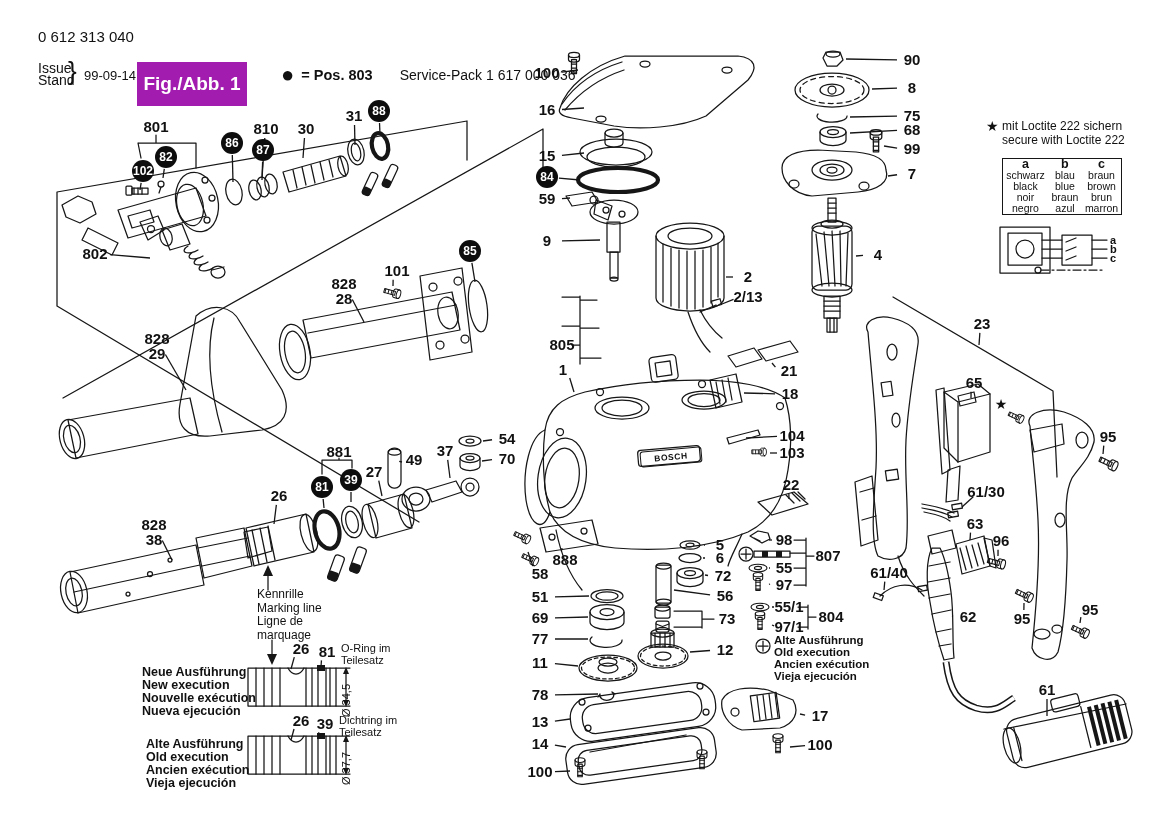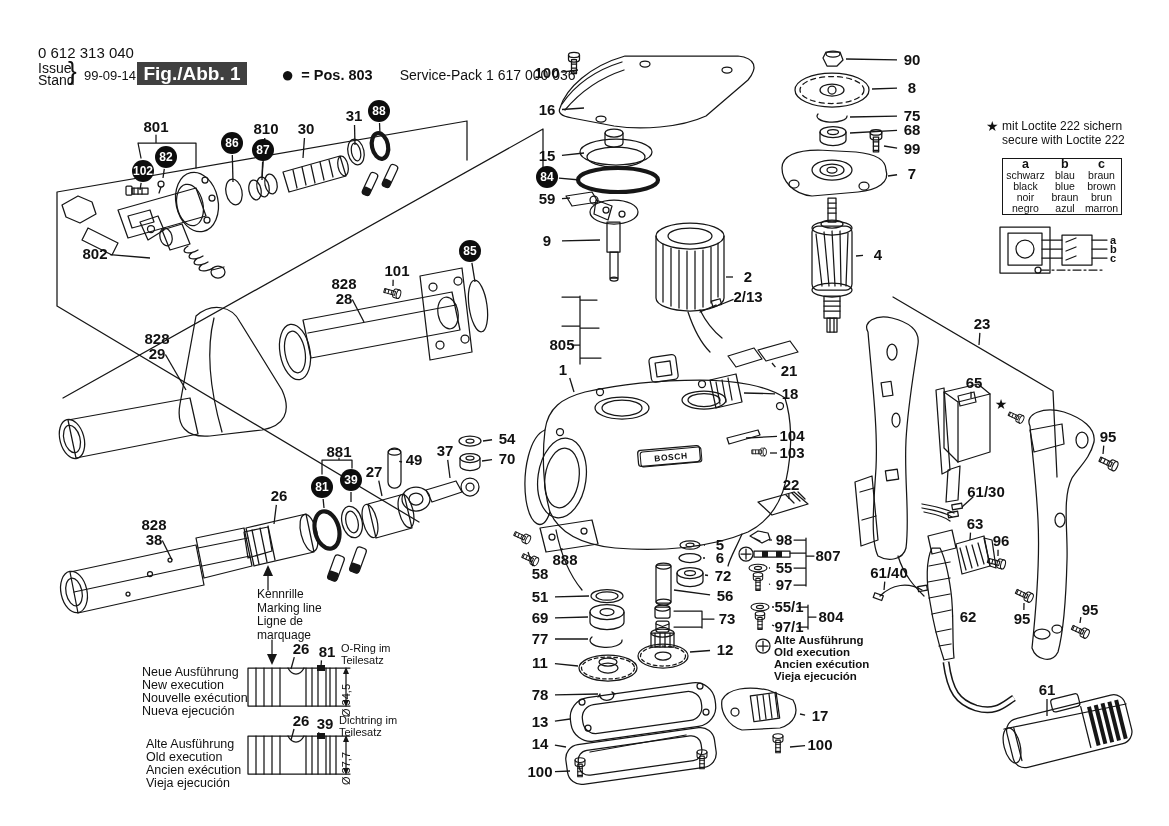--- a/index.html
+++ b/index.html
@@ -9,24 +9,24 @@
   svg{position:absolute;left:0;top:0;}
   .ln{fill:none;stroke:#161616;stroke-width:1.25;stroke-linecap:round;stroke-linejoin:round;}
   .or{fill:none;stroke:#161616;stroke-width:4.2;}
   .bk{fill:#161616;stroke:none;}
   .ld{stroke:#161616;stroke-width:1.3;}
   .disc{fill:#0d0d0d;}
   .ptext{font:bold 15px "Liberation Sans",sans-serif;fill:#111;text-anchor:middle;}
   .ctext{font:bold 12px "Liberation Sans",sans-serif;fill:#fff;text-anchor:middle;}
   .star{font:bold 14px "DejaVu Sans",sans-serif;fill:#111;text-anchor:middle;}
   .small{font-size:12px;line-height:13.5px;}
-  .figbox{background:#404040;color:#fff;font-weight:bold;font-size:19px;
-          width:110px;height:23px;display:flex;align-items:center;justify-content:center;}
+  .figbox{background:#a21caf;color:#fff;font-weight:bold;font-size:19px;
+          width:110px;height:44px;display:flex;align-items:center;justify-content:center;}
   .note4{font-size:12px;line-height:13.5px;}
-  .exec{font-weight:normal;font-size:12.5px;line-height:13px;}
+  .exec{font-weight:bold;font-size:12.5px;line-height:13px;}
   .exec-r{font-weight:bold;font-size:11.5px;line-height:12px;}
   .tinynote{font-size:11px;line-height:11.5px;}
   .vert{transform:rotate(-90deg);transform-origin:left bottom;font-size:11px;white-space:nowrap;}
   #color-table{width:118px;border:1.4px solid #161616;font-size:10.5px;line-height:11px;text-align:center;}
   #color-table .hd{font-weight:bold;font-size:12.5px;}
   #color-table .row{display:grid;grid-template-columns:38% 29% 33%;}
   .badge{border:1.4px solid #161616;border-radius:3px;width:60px;height:14px;
          display:flex;align-items:center;justify-content:center;
          font-size:8.5px;font-weight:bold;letter-spacing:.6px;transform:rotate(-5deg);}
 </style>
@@ -767,21 +767,21 @@
       <g>
         <line x1="294.01380350751066" y1="728.9642640014379" x2="291" y2="740" class="ld"></line>
         <text x="301" y="726" class="ptext">26</text>
       </g>
       <g>
         <line x1="318.7141273380738" y1="732.171634460504" x2="319" y2="737" class="ld"></line>
         <text x="325" y="729" class="ptext">39</text>
       </g>
     </svg>
 
-<div class="abs" style="left:38px;top:44px;font-size:15px;">0 612 313 040</div>
+<div class="abs" style="left:38px;top:28px;font-size:15px;">0 612 313 040</div>
 <div class="abs" style="left:38px;top:62px;font-size:14px;line-height:12px;">
   <div>Issue</div>
   <div>Stand</div>
 </div>
 <div class="abs" style="left:68px;top:56px;font-size:26px;font-weight:200;">}</div>
 <div class="abs" style="left:84px;top:68px;font-size:13px;">99-09-14</div>
 <div class="abs figbox" style="left:137px;top:62px;">Fig./Abb. 1</div>
 
 <div class="abs" style="left:281px;top:64px;display:flex;align-items:center;gap:7px;">
   <span style="font-size:22px;line-height:22px;">●</span>

